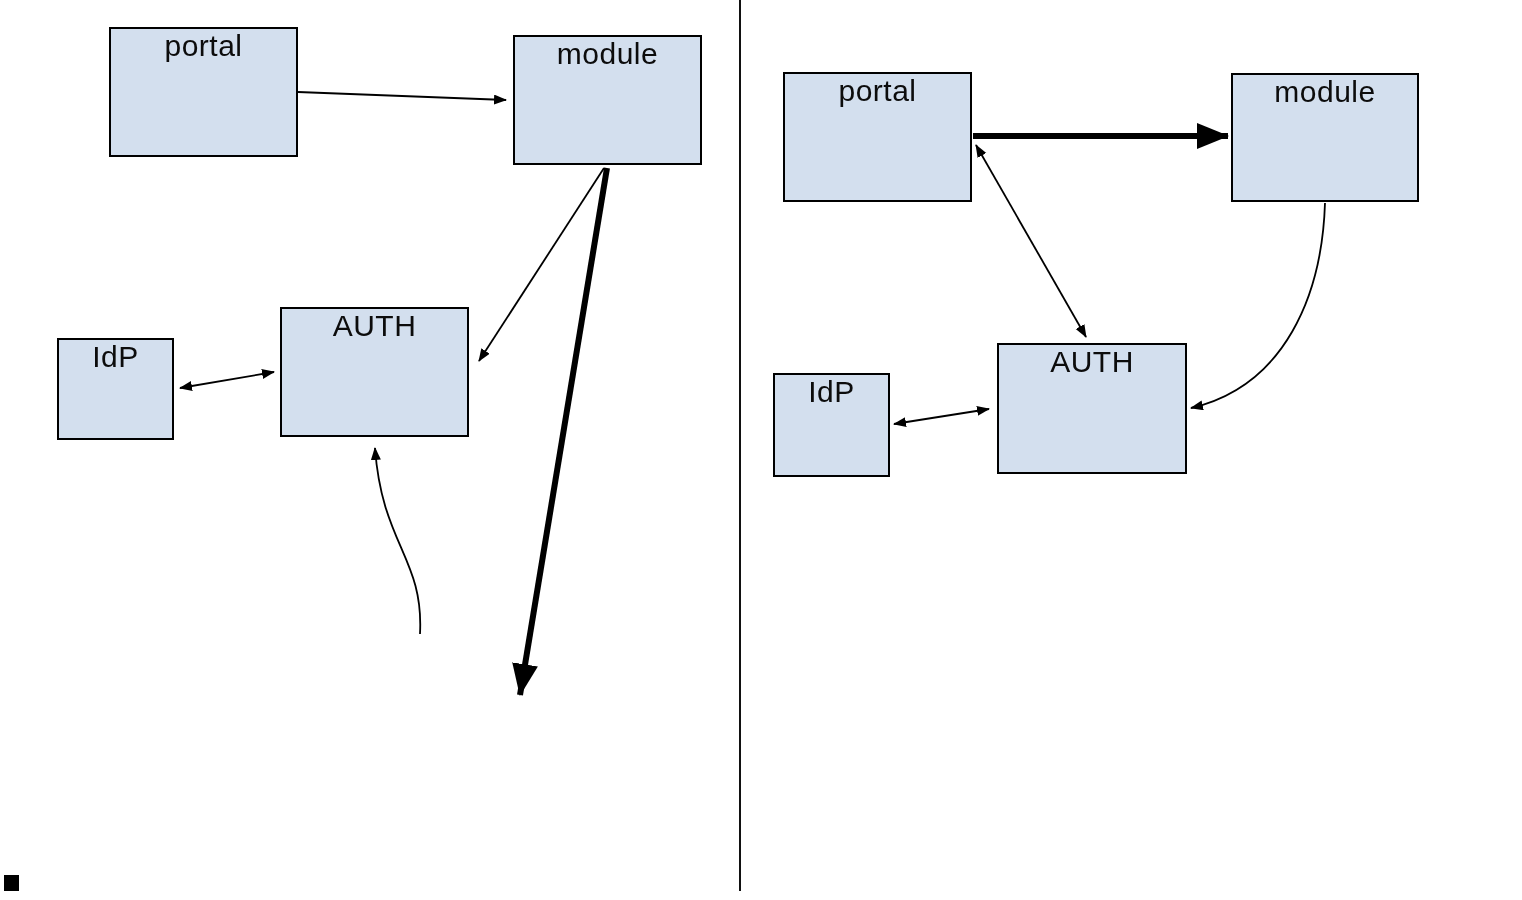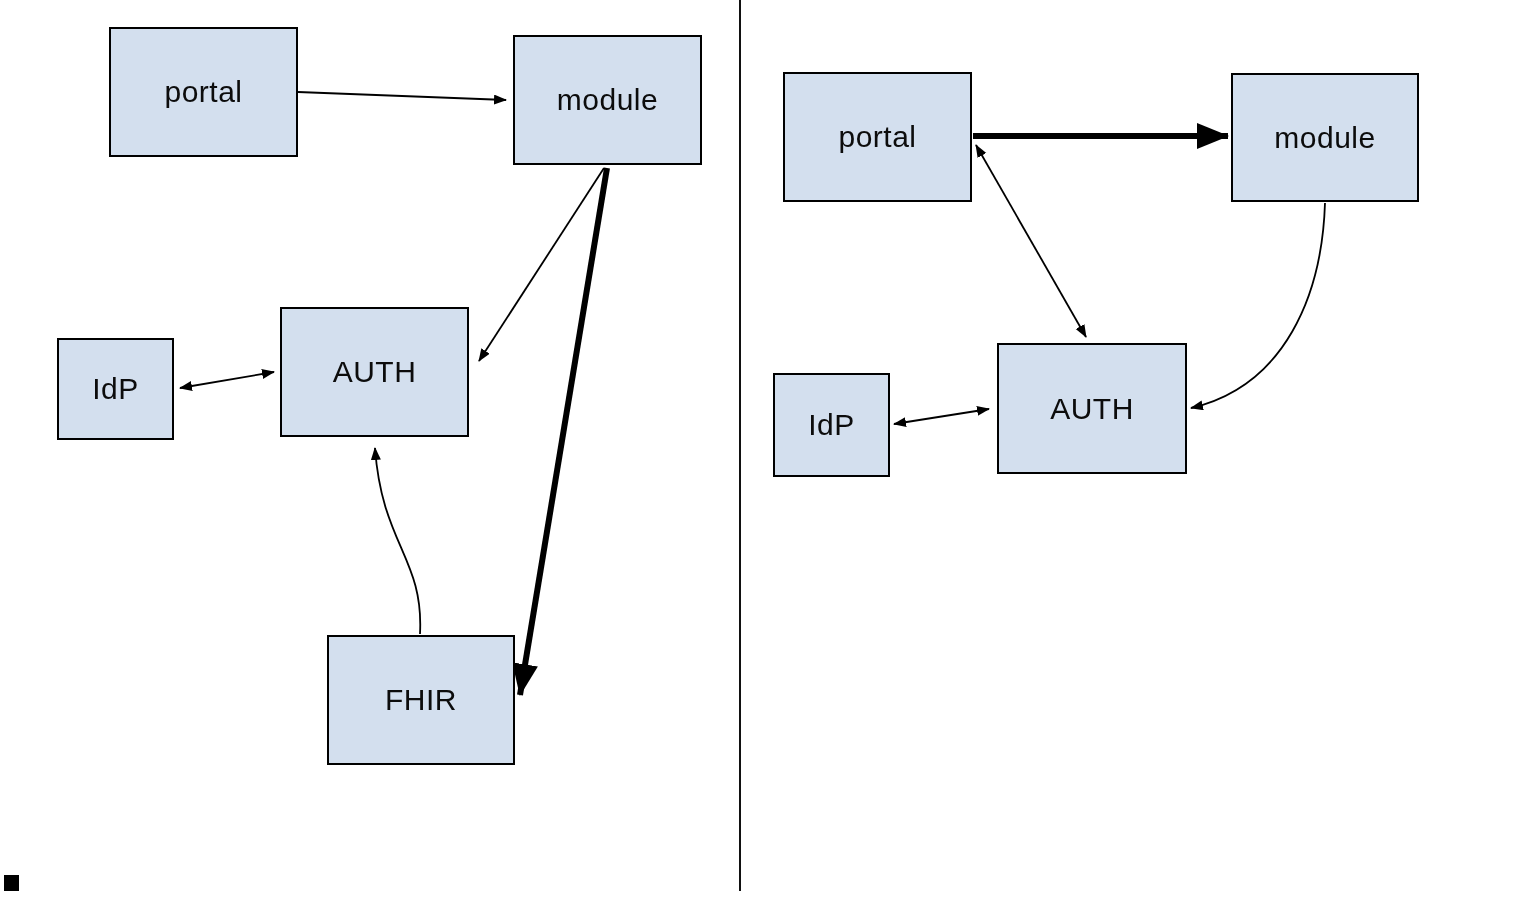--- a/index.html
+++ b/index.html
@@ -15,21 +15,21 @@
     width:1522px;height:900px;
     background:var(--bg);
     overflow:hidden;
   }
   .layer{position:absolute;left:0;top:0;width:1522px;height:900px;}
   .node{
     position:absolute;
     background:var(--node-fill);
     border:2px solid var(--node-border);
     box-sizing:border-box;
-    display:flex;align-items:center;justify-content:center;
+    display:flex;align-items:flex-start;justify-content:center;
     font-size:30px;color:#0c0c0c;
     letter-spacing:0.5px;
   }
   
   .l-portal{left:109px;top:27px;width:189px;height:130px;}
   .l-module{left:513px;top:35px;width:189px;height:130px;}
   .l-idp{left:57px;top:338px;width:117px;height:102px;}
   .l-auth{left:280px;top:307px;width:189px;height:130px;}
   .l-fhir{left:327px;top:635px;width:188px;height:130px;}
   
@@ -79,23 +79,20 @@
   </div>
   <div class="node l-module">
     <span>module</span>
   </div>
   <div class="node l-idp">
     <span>IdP</span>
   </div>
   <div class="node l-auth">
     <span>AUTH</span>
   </div>
-  <div class="node l-fhir">
-    <span>FHIR</span>
-  </div>
 
   <div class="node r-portal">
     <span>portal</span>
   </div>
   <div class="node r-module">
     <span>module</span>
   </div>
   <div class="node r-idp">
     <span>IdP</span>
   </div>

